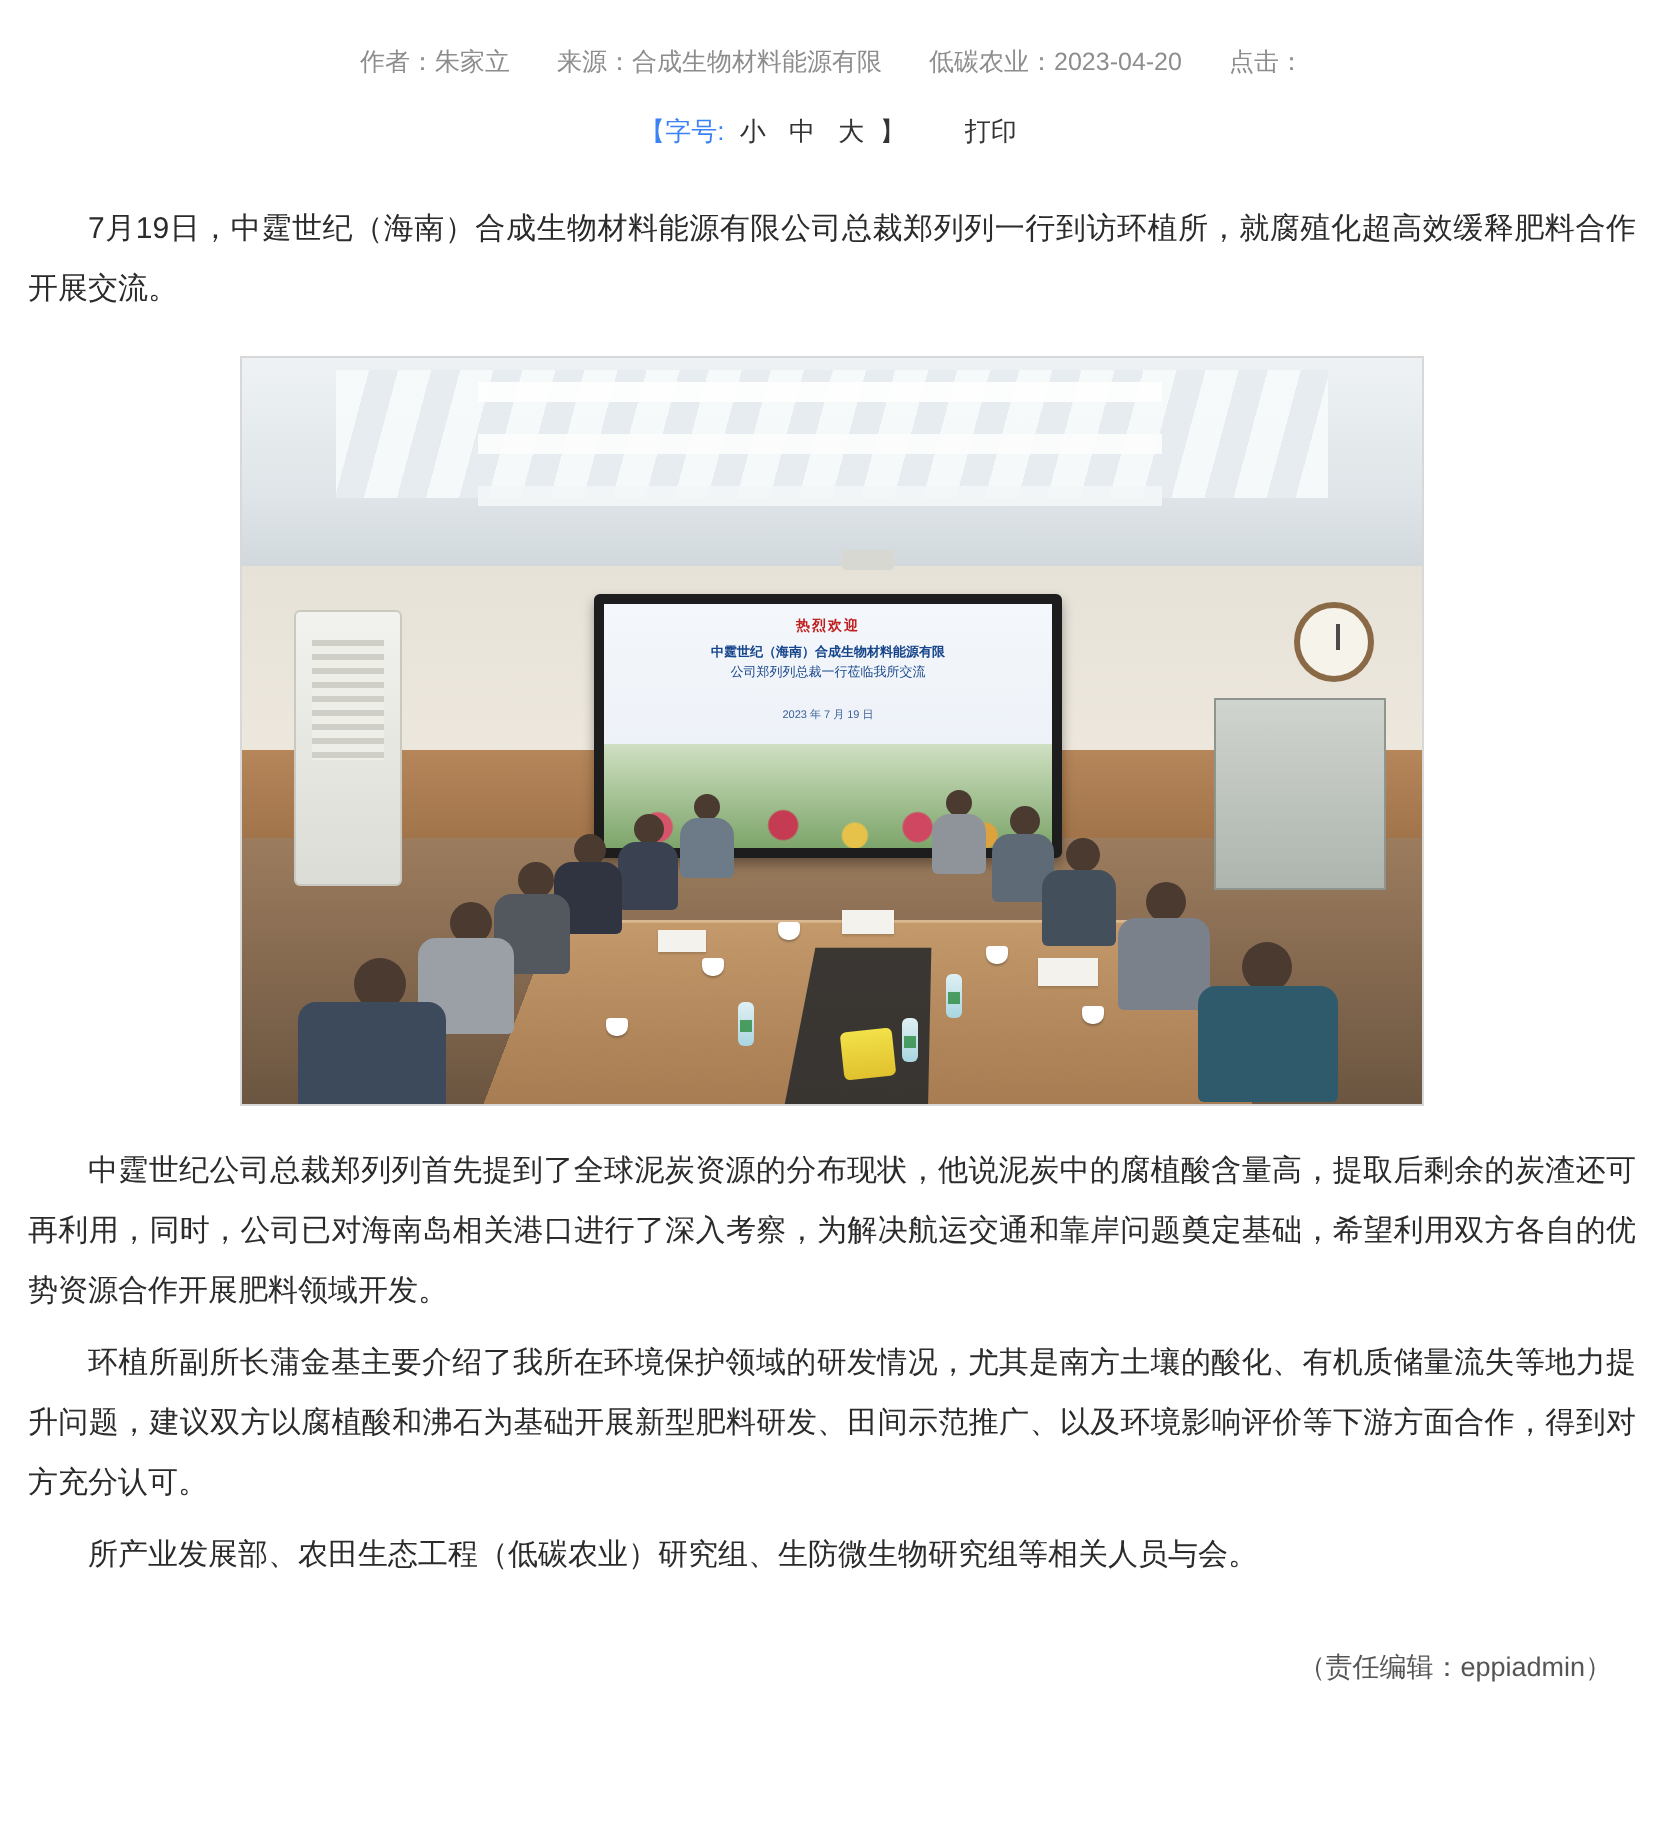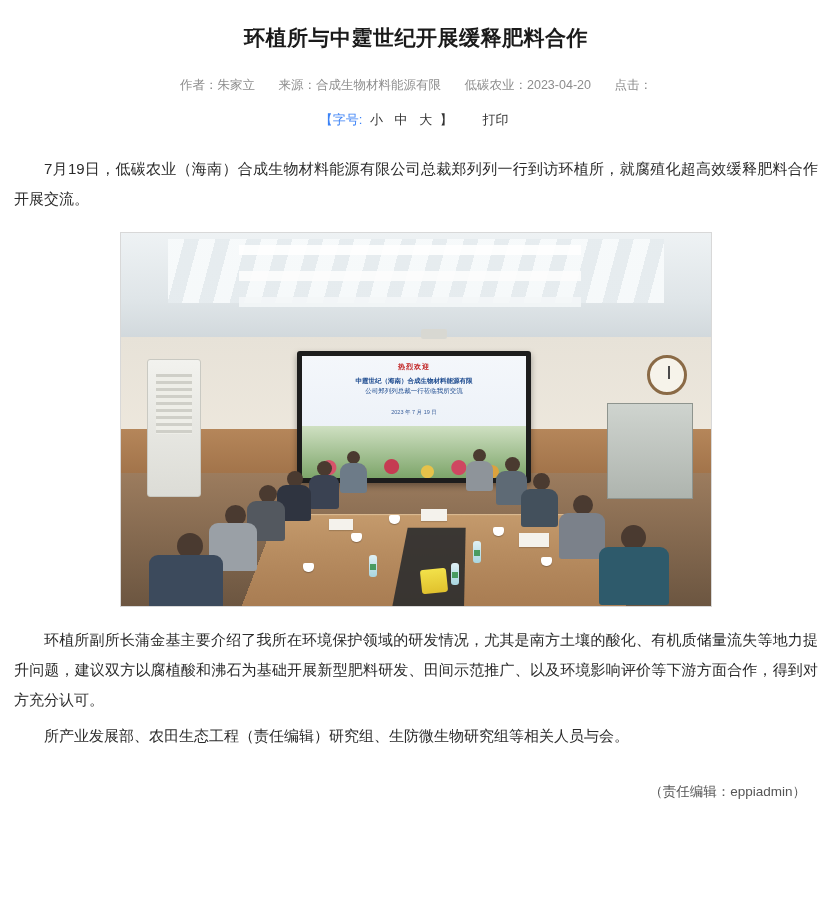--- a/index.html
+++ b/index.html
@@ -196,21 +196,20 @@
     color: #555;
     font-size: 13.5px;
     padding: 26px 26px 16px 0;
   }
 </style>
 </head>
 <body>
 
 <div class="article">
 
-  <div class="art-title">环植所与中霆世纪开展缓释肥料合作</div>
 
   <div class="meta-wrap">
     <span class="meta-item">
       <span class="meta-label">作者：</span><span class="meta-value">朱家立</span>
     </span>
     <span class="meta-item">
       <span class="meta-label">来源：</span><span class="meta-value">合成生物材料能源有限</span>
     </span>
     <span class="meta-item">
       <span class="meta-label">低碳农业：</span><span class="meta-value">2023-04-20</span>
@@ -224,21 +223,21 @@
   <div class="tools-line">
     <span class="fs-label">【字号:</span>
     <a href="#">小</a>
     <a href="#">中</a>
     <a href="#">大</a>
     <span>】</span>
     <a href="#" class="print-link">打印</a>
   </div>
 
   <div class="body-text">
-    <p>7月19日，低碳农业（海南）合成生物材料能源有限公司总裁郑列列一行到访环植所，就腐殖化超高效缓释肥料合作开展交流。</p>
+    <p>7月19日，中霆世纪（海南）合成生物材料能源有限公司总裁郑列列一行到访环植所，就腐殖化超高效缓释肥料合作开展交流。</p>
 
     <div class="figure">
       <div class="photo">
         <div class="ph-ceiling"></div>
         <div class="ph-wall"></div>
         <div class="ph-wood"></div>
         <div class="ph-floor"></div>
         <div class="ph-ac"></div>
         <div class="ph-clock"></div>
         <div class="ph-cabinet"></div>
@@ -302,18 +301,19 @@
         <div class="bottle" style="left:248px; top:322px;"></div>
         <div class="bottle" style="left:330px; top:330px;"></div>
         <div class="bottle" style="left:352px; top:308px;"></div>
         <div class="paper" style="left:300px; top:276px; width:26px; height:12px;"></div>
         <div class="paper" style="left:398px; top:300px; width:30px; height:14px;"></div>
         <div class="paper" style="left:208px; top:286px; width:24px; height:11px;"></div>
         <div class="bag" style="left:300px; top:336px;"></div>
       </div>
     </div>
 
+    <p>中霆世纪公司总裁郑列列首先提到了全球泥炭资源的分布现状，他说泥炭中的腐植酸含量高，提取后剩余的炭渣还可再利用，同时，公司已对海南岛相关港口进行了深入考察，为解决航运交通和靠岸问题奠定基础，希望利用双方各自的优势资源合作开展肥料领域开发。</p>
     <p>环植所副所长蒲金基主要介绍了我所在环境保护领域的研发情况，尤其是南方土壤的酸化、有机质储量流失等地力提升问题，建议双方以腐植酸和沸石为基础开展新型肥料研发、田间示范推广、以及环境影响评价等下游方面合作，得到对方充分认可。</p>
-    <p>所产业发展部、农田生态工程（责任编辑）研究组、生防微生物研究组等相关人员与会。</p>
+    <p>所产业发展部、农田生态工程（低碳农业）研究组、生防微生物研究组等相关人员与会。</p>
   </div>
 
   <div class="footer-note">（责任编辑：eppiadmin）</div>
 </div>
 
 </body></html>

